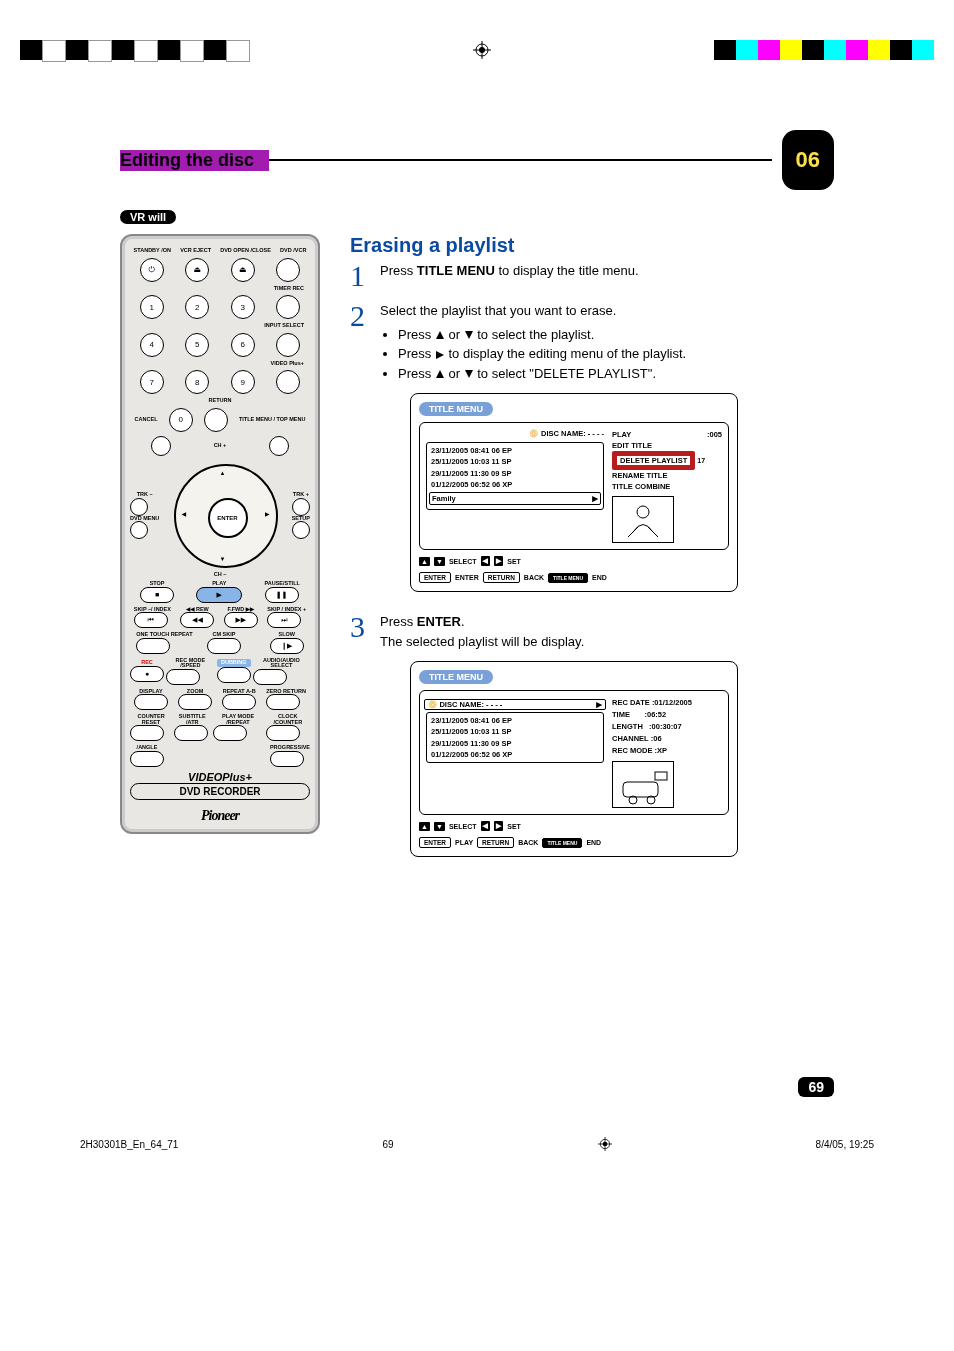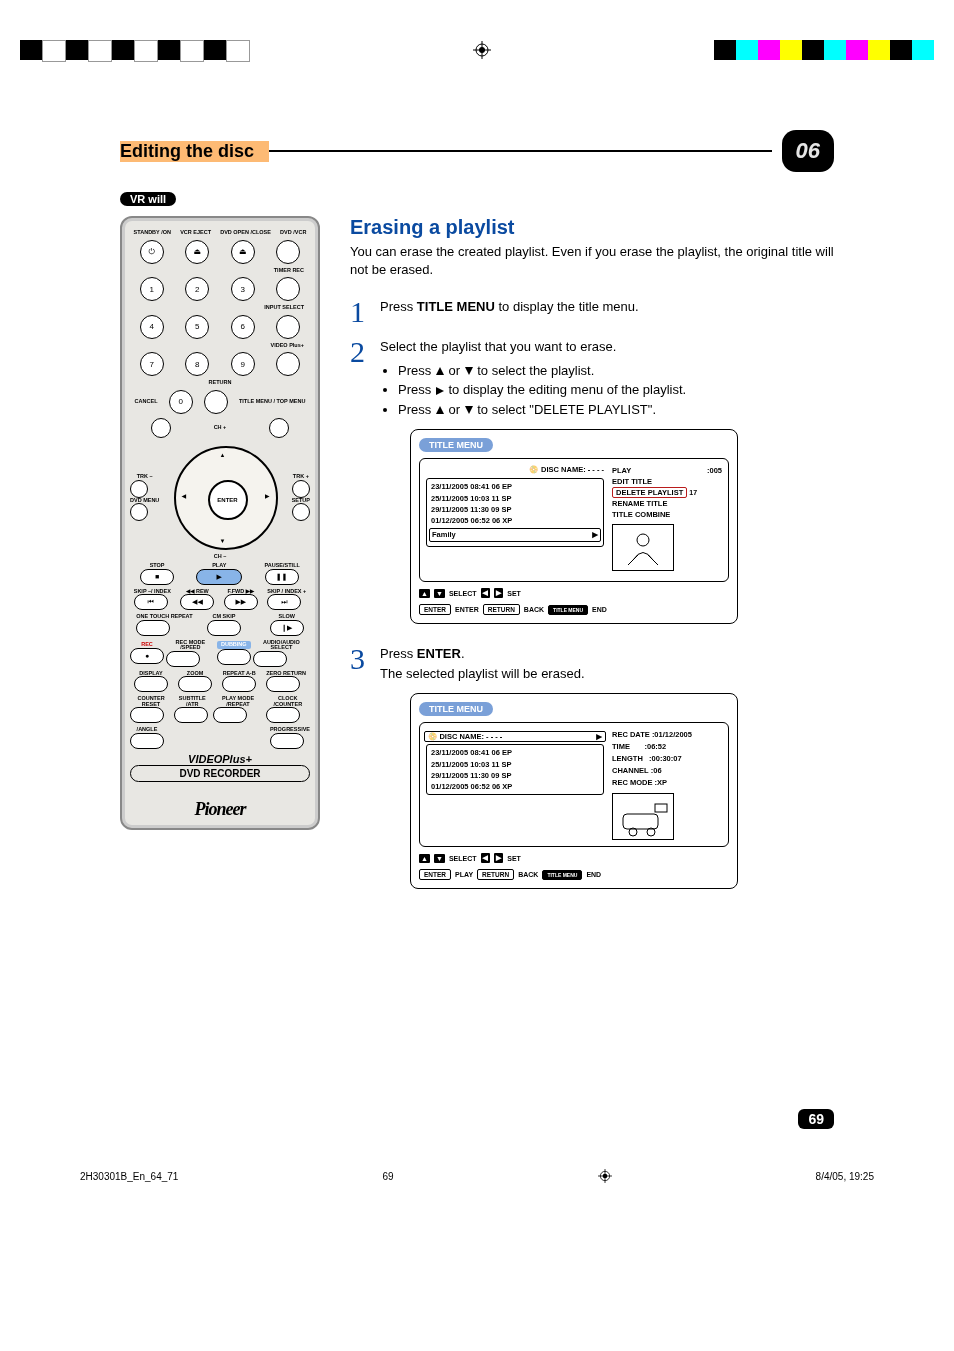--- a/index.html
+++ b/index.html
@@ -17,39 +17,38 @@
     padding: 40px 20px 10px;
   }
   .colorbar { display: flex; height: 20px; }
   .colorbar span { width: 22px; height: 20px; display: inline-block; }
   .header-row {
     display: flex;
     align-items: center;
     margin: 60px 120px 10px;
   }
   .header-title {
-    background: #fdba74;
+    background: #a21caf;
     font-weight: bold;
     font-size: 18px;
     padding-right: 15px;
   }
   .header-line {
     flex: 1;
     height: 2px;
     background: #000;
   }
   .chapter-badge {
     background: #000;
-    color: #e5e5e5;
+    color: #fde047;
     font-weight: bold;
     font-size: 22px;
     border-radius: 14px;
-    padding: 8px 14px;
+    padding: 17px 14px;
     margin-left: 10px;
-    font-style: italic;
   }
   .vr-badge {
     display: inline-block;
     background: #000;
     color: #fff;
     font-weight: bold;
     border-radius: 10px;
     padding: 1px 10px;
     font-size: 11px;
     margin-left: 120px;
@@ -109,21 +108,21 @@
     padding: 6px;
     min-height: 110px;
   }
   .osd-left { flex: 1; }
   .osd-right { flex: 0 0 110px; }
   .osd-discname { font-weight: bold; font-size: 7.5px; margin-bottom: 4px; text-align: right; }
   .osd-list { border: 1px solid #000; border-radius: 3px; padding: 2px 4px; font-weight: bold; font-size: 7.5px; line-height: 1.5; }
   .osd-list-row { white-space: nowrap; }
   .osd-list-row.sel { border: 1px solid #000; border-radius: 2px; margin: 2px -2px; padding: 0 2px; display: flex; justify-content: space-between; align-items: center; }
   .osd-menu-item { font-weight: bold; font-size: 7.5px; padding: 1px 0; }
-  .osd-menu-item.boxed { border: 1px solid #b91c1c; border-radius: 2px; padding: 0 3px; display: inline-block; }
+  .osd-menu-item.boxed { border: 5px solid #b91c1c; border-radius: 2px; padding: 0 3px; display: inline-block; }
   .osd-thumb {
     width: 60px; height: 45px;
     border: 1px solid #000;
     margin-top: 4px;
     position: relative;
     background: #fff;
   }
   .osd-btnrow {
     display: flex;
     gap: 4px;
@@ -184,23 +183,23 @@
     border-radius: 50%;
     background: #fff;
     font-size: 6px;
     display: flex; align-items: center; justify-content: center;
     font-weight: bold;
   }
   .dvd-rec-bar { border: 1.5px solid #000; border-radius: 10px; padding: 2px; font-size: 10px; font-weight: bold; }
   .pioneer-logo {
     font-family: Georgia, serif;
     font-style: italic;
-    font-size: 18px;
-    font-weight: bold;
-    margin-top: 17px;
+    font-size: 14px;
+    font-weight: bold;
+    margin-top: 8px;
     letter-spacing: -1px;
   }
   .page-badge {
     background: #000;
     color: #fff;
     font-weight: bold;
     border-radius: 6px;
     padding: 2px 10px;
     display: inline-block;
     font-size: 14px;
@@ -456,21 +455,20 @@
           </div>
       </div>
       <div style="font-style:italic;font-weight:bold;font-size:11px;margin-top:4px"><b>VIDEO</b><i>Plus</i>+</div>
       <div class="dvd-rec-bar">DVD RECORDER</div>
       <div class="pioneer-logo">Pioneer</div>
     </div>
   </div>
 
   <div class="text-col">
     <h2 class="section">Erasing a playlist</h2>
-    <div class="intro">You can erase the created playlist. Even if you erase the playlist, the original title will not be erased.</div>
 
     <div class="step">
       <div class="step-num">1</div>
       <div class="step-body">
         <span>Press </span><b>TITLE MENU</b><span> to display the title menu.</span>
       </div>
     </div>
 
     <div class="step">
       <div class="step-num">2</div>
@@ -552,21 +550,21 @@
         <span>BACK</span>
         <span class="osd-btn" style="background:#000;color:#fff;font-size:5px">TITLE MENU</span>
         <span>END</span>
       </div>
     </div>
 
     <div class="step">
       <div class="step-num">3</div>
       <div class="step-body">
         <span>Press </span><b>ENTER</b><span>.</span><br>
-        <span>The selected playlist will be erased.</span>
+        <span>The selected playlist will be display.</span>
       </div>
     </div>
 
     <div class="osd">
       <div class="osd-tab">TITLE MENU</div>
       <div class="osd-body">
         <div class="osd-left">
           <div class="osd-discname osd-list-row sel" style="border:1px solid #000;border-radius:2px;padding:0 3px">
               <span>📀 <span>DISC NAME: - - - -</span></span>
               <span>▶</span>

